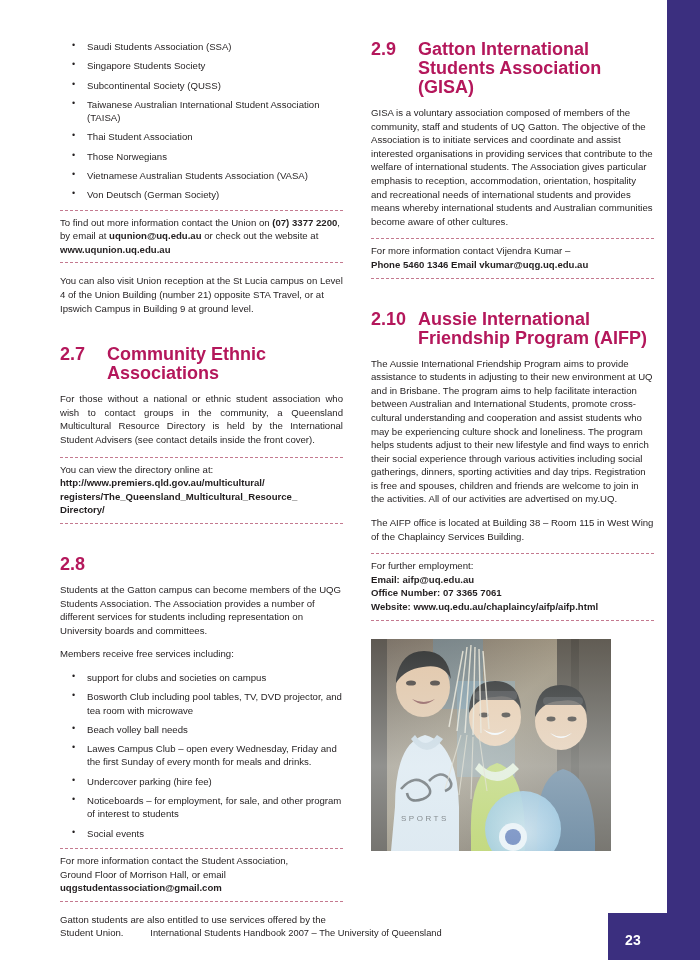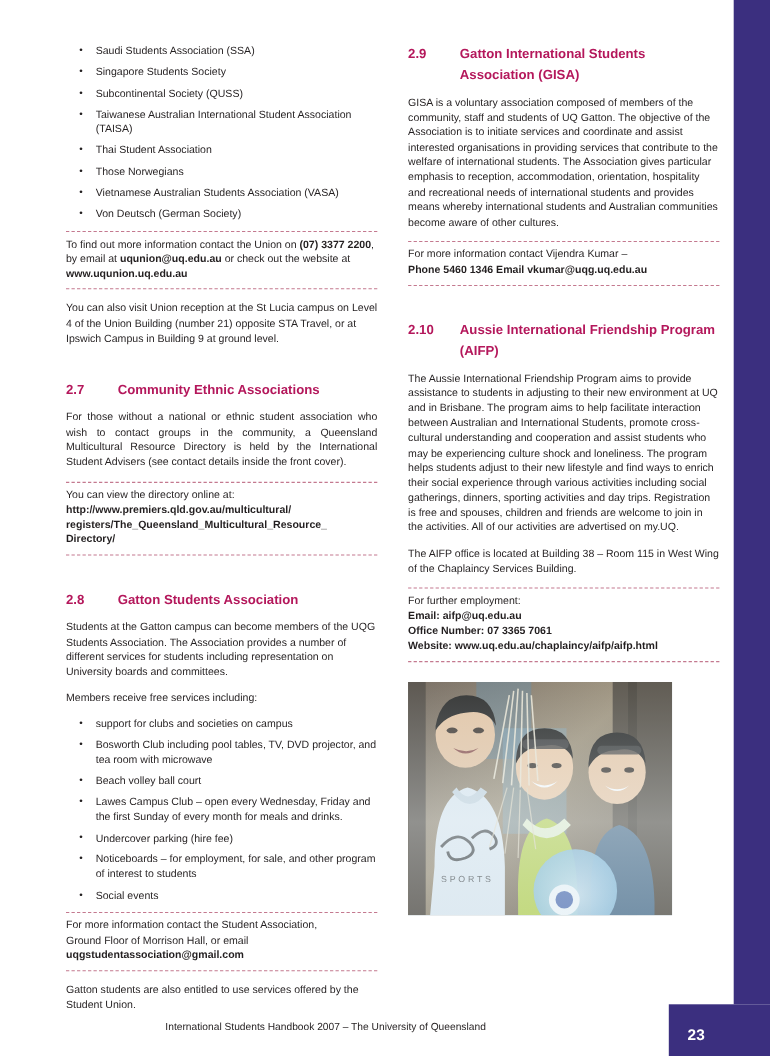--- a/index.html
+++ b/index.html
@@ -52,21 +52,21 @@
     position: absolute;
     top: 40px;
     width: 283px;
   }
   .col-left  { left: 60px; }
   .col-right { left: 371px; }
 
   
   .h-sec {
     color: #b4175b;
-    font-size: 12px;
+    font-size: 18px;
     font-weight: bold;
     line-height: 19px;
     display: flex;
     margin: 0 0 9px 0;
   }
   .h-num {
     flex: 0 0 auto;
     min-width: 47px;
   }
   .h-txt { flex: 1 1 auto; }
@@ -185,30 +185,29 @@
       <p>You can view the directory online at:</p>
       <p class="bold">http://www.premiers.qld.gov.au/multicultural/</p>
       <p class="bold">registers/The_Queensland_Multicultural_Resource_</p>
       <p class="bold">Directory/</p>
     </div>
 
     <div class="spacer-20"></div>
 
     <h2 class="h-sec">
       <span class="h-num">2.8</span>
-      <span class="h-txt">Gatton Students Association</span>
     </h2>
 
     <p class="body">Students at the Gatton campus can become members of the UQG Students Association. The Association provides a number of different services for students including representation on University boards and committees.</p>
     <p class="body">Members receive free services including:</p>
 
     <ul class="bullets">
       <li>support for clubs and societies on campus</li>
       <li>Bosworth Club including pool tables, TV, DVD projector, and tea room with microwave</li>
-      <li>Beach volley ball court</li>
+      <li>Beach volley ball needs</li>
       <li>Lawes Campus Club – open every Wednesday, Friday and the first Sunday of every month for meals and drinks.</li>
       <li>Undercover parking (hire fee)</li>
       <li>Noticeboards – for employment, for sale, and other program of interest to students</li>
       <li>Social events</li>
     </ul>
 
     <div class="callout">
       <p>For more information contact the Student Association,</p>
       <p>Ground Floor of Morrison Hall, or email</p>
       <p class="bold">uqgstudentassociation@gmail.com</p>

